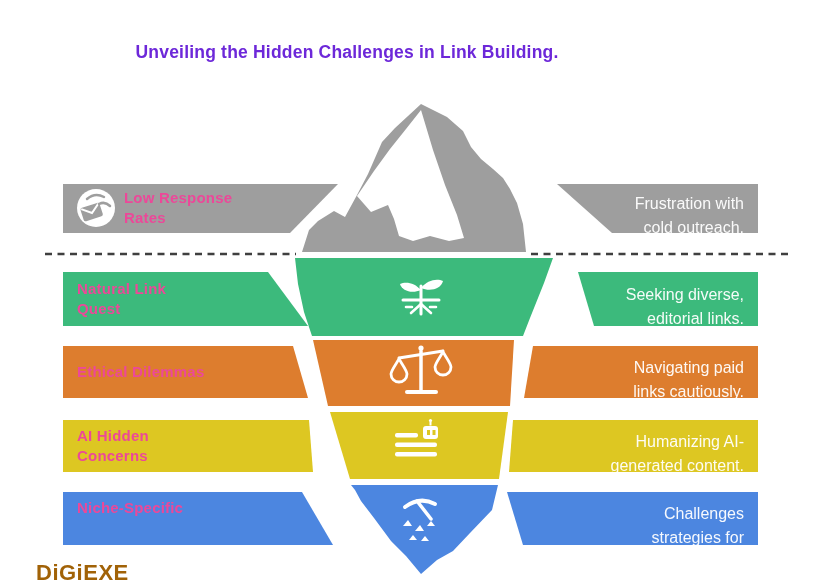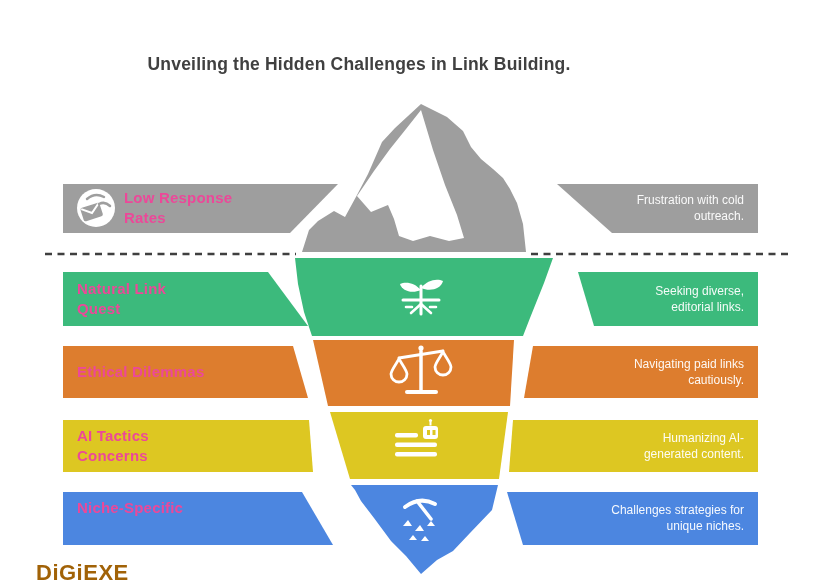--- a/index.html
+++ b/index.html
@@ -2,31 +2,31 @@
 <html><head>
 <meta charset="utf-8">
 <style>
   html,body{margin:0;padding:0;background:#fff;}
   .stage{
     position:relative;width:822px;height:586px;background:#ffffff;overflow:hidden;
     font-family:"Liberation Sans","DejaVu Sans",sans-serif;
   }
   .title{
     position:absolute;top:38px;left:0;width:686px;text-align:center;
-    font-size:17.5px;font-weight:bold;color:#404040;letter-spacing:.2px;margin:16px;
+    font-size:17.5px;font-weight:bold;color:#6d28d9;letter-spacing:.2px;margin:4px;
   }
   .diagram-svg{position:absolute;top:0;left:0;}
   .lbl{
     position:absolute;color:#ec4899;font-weight:bold;font-size:15px;line-height:20px;
     letter-spacing:.2px;
   }
   .lbl span{display:block;}
   .desc{
     position:absolute;width:134px;right:78px;text-align:right;color:rgba(255,255,255,.95);
-    font-size:12px;line-height:16px;
+    font-size:16px;line-height:24px;
   }
   .logo{
     position:absolute;left:36px;top:560px;font-size:22px;font-weight:800;
     color:#a16207;letter-spacing:.5px;
   }
 </style>
 </head>
 <body>
 
 <div class="stage">
@@ -123,21 +123,21 @@
     <span>Rates</span>
   </div>
   <div class="lbl" style="left:77px;top:279px;">
     <span>Natural Link</span>
     <span>Quest</span>
   </div>
   <div class="lbl" style="left:77px;top:362px;">
     <span>Ethical Dilemmas</span>
   </div>
   <div class="lbl" style="left:77px;top:426px;">
-    <span>AI Tactics</span>
+    <span>AI Hidden</span>
     <span>Concerns</span>
   </div>
   <div class="lbl" style="left:77px;top:498px;">
     <span>Niche-Specific</span>
   </div>
 
   <div class="desc" style="top:192px;">Frustration with cold outreach.</div>
   <div class="desc" style="top:283px;">Seeking diverse, editorial links.</div>
   <div class="desc" style="top:356px;">Navigating paid links cautiously.</div>
   <div class="desc" style="top:430px;">Humanizing AI-generated content.</div>

